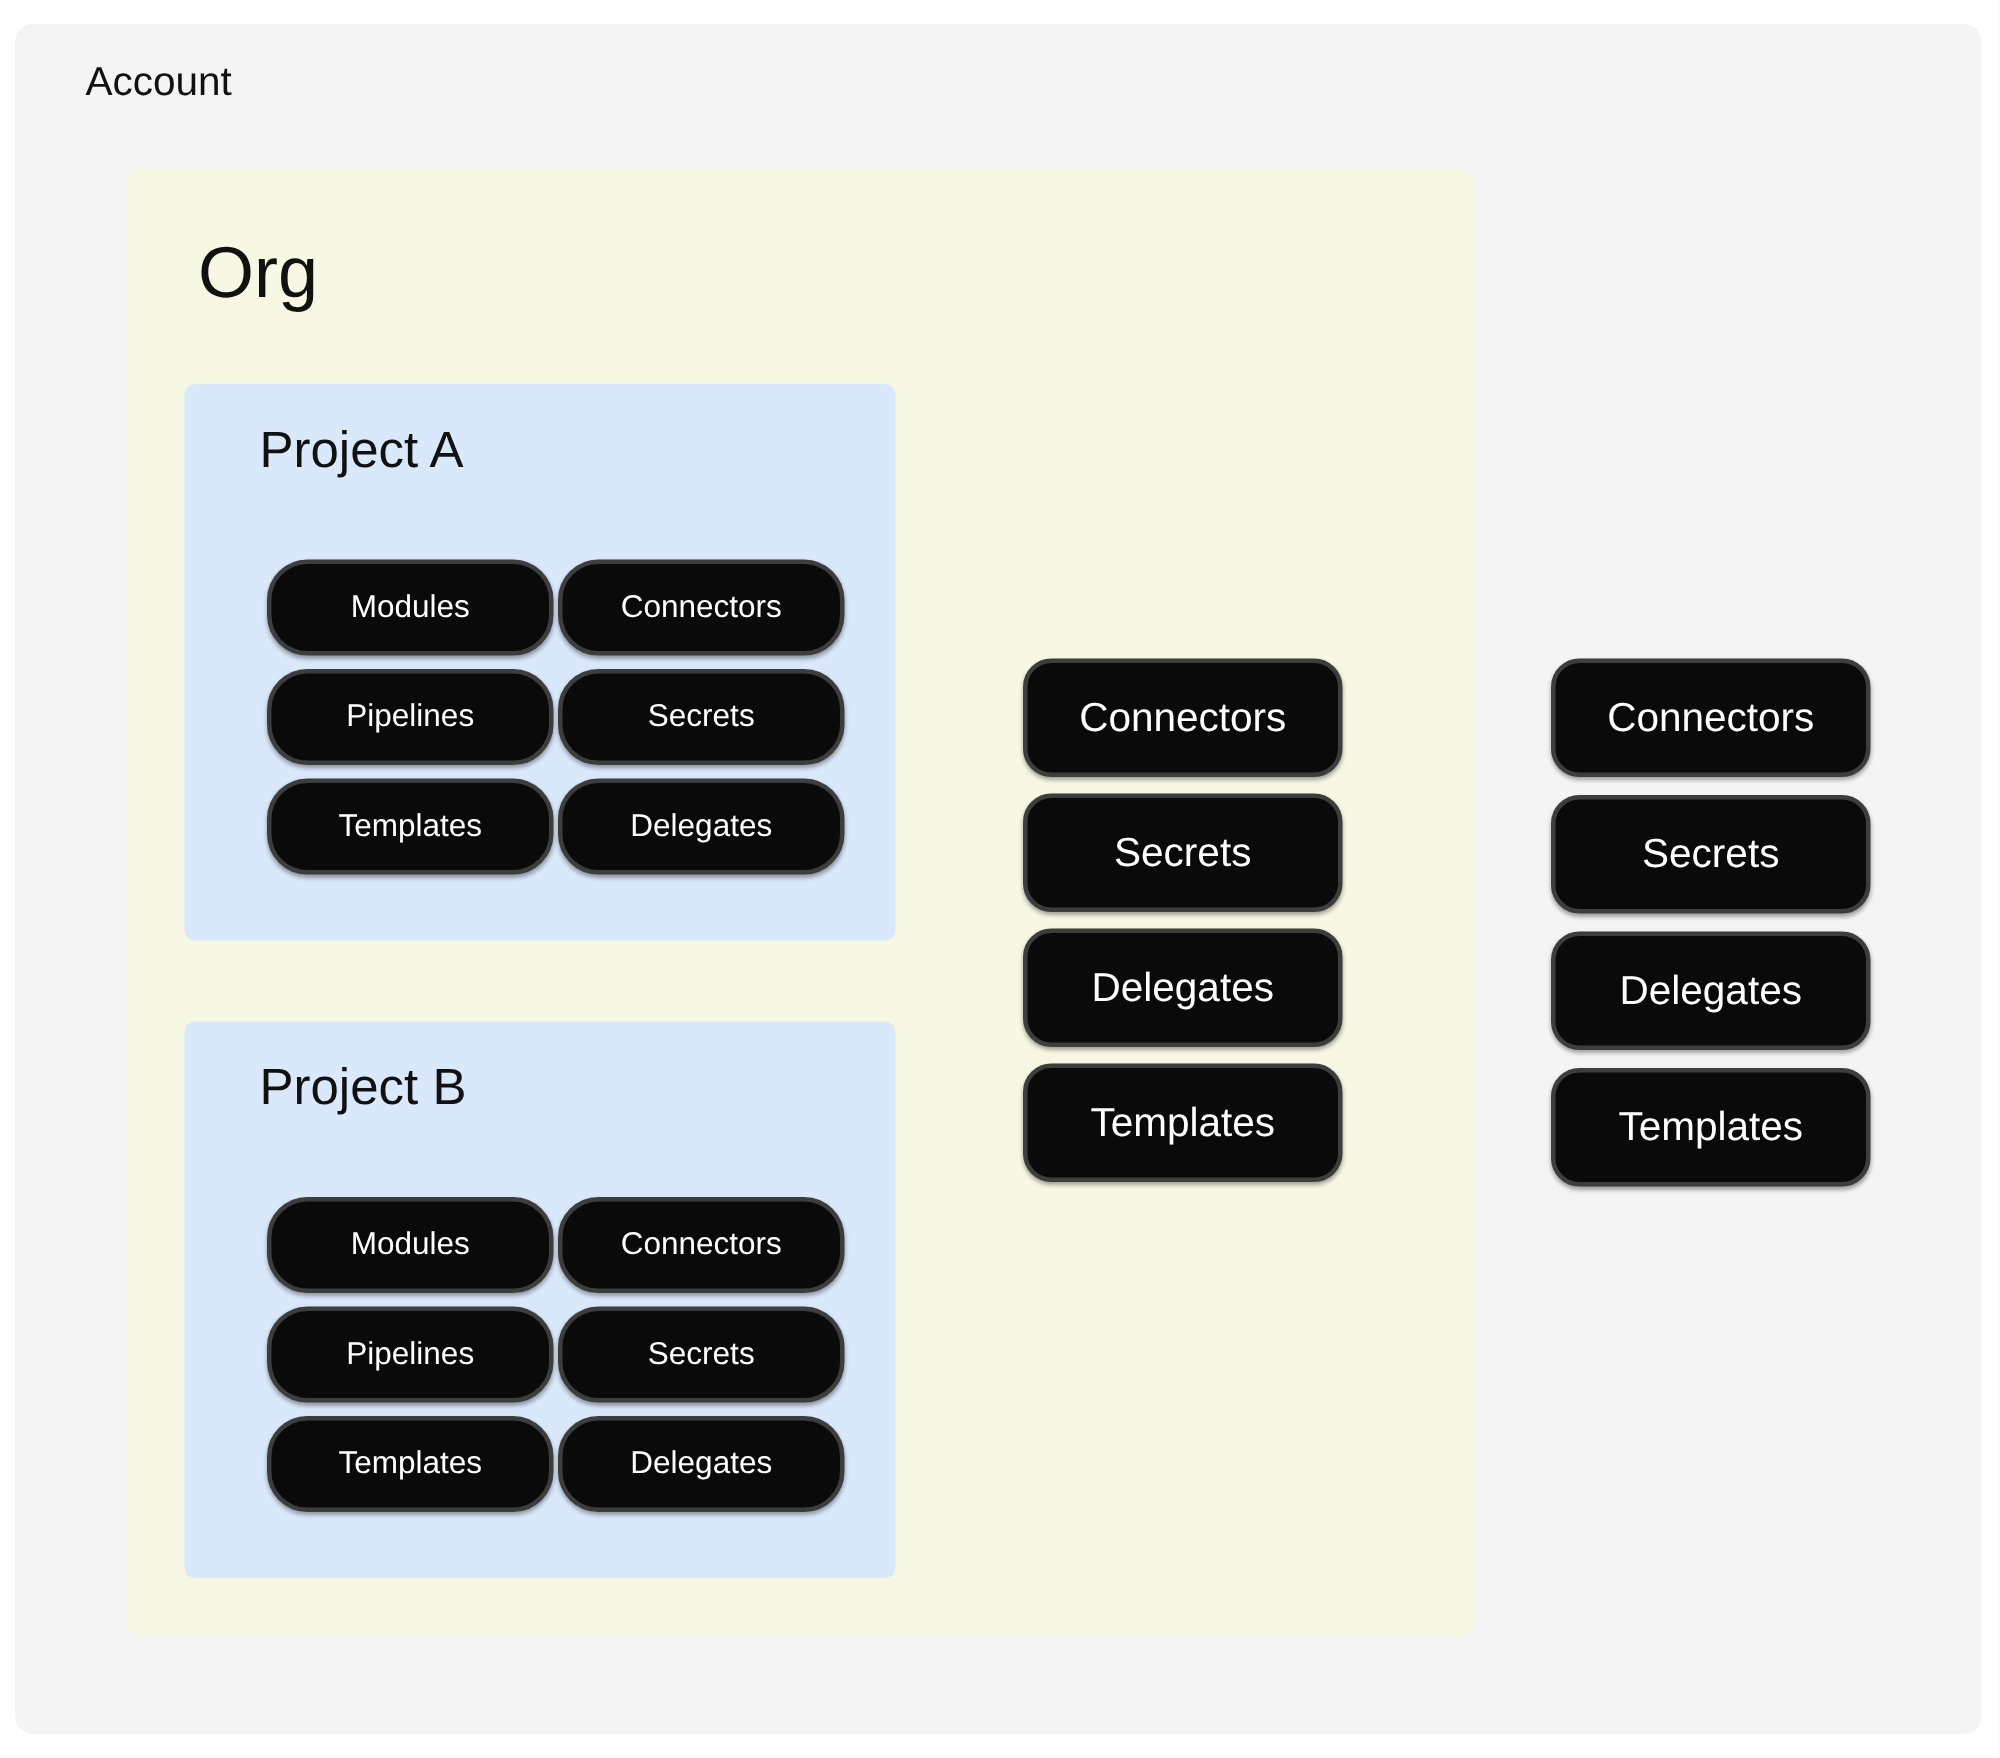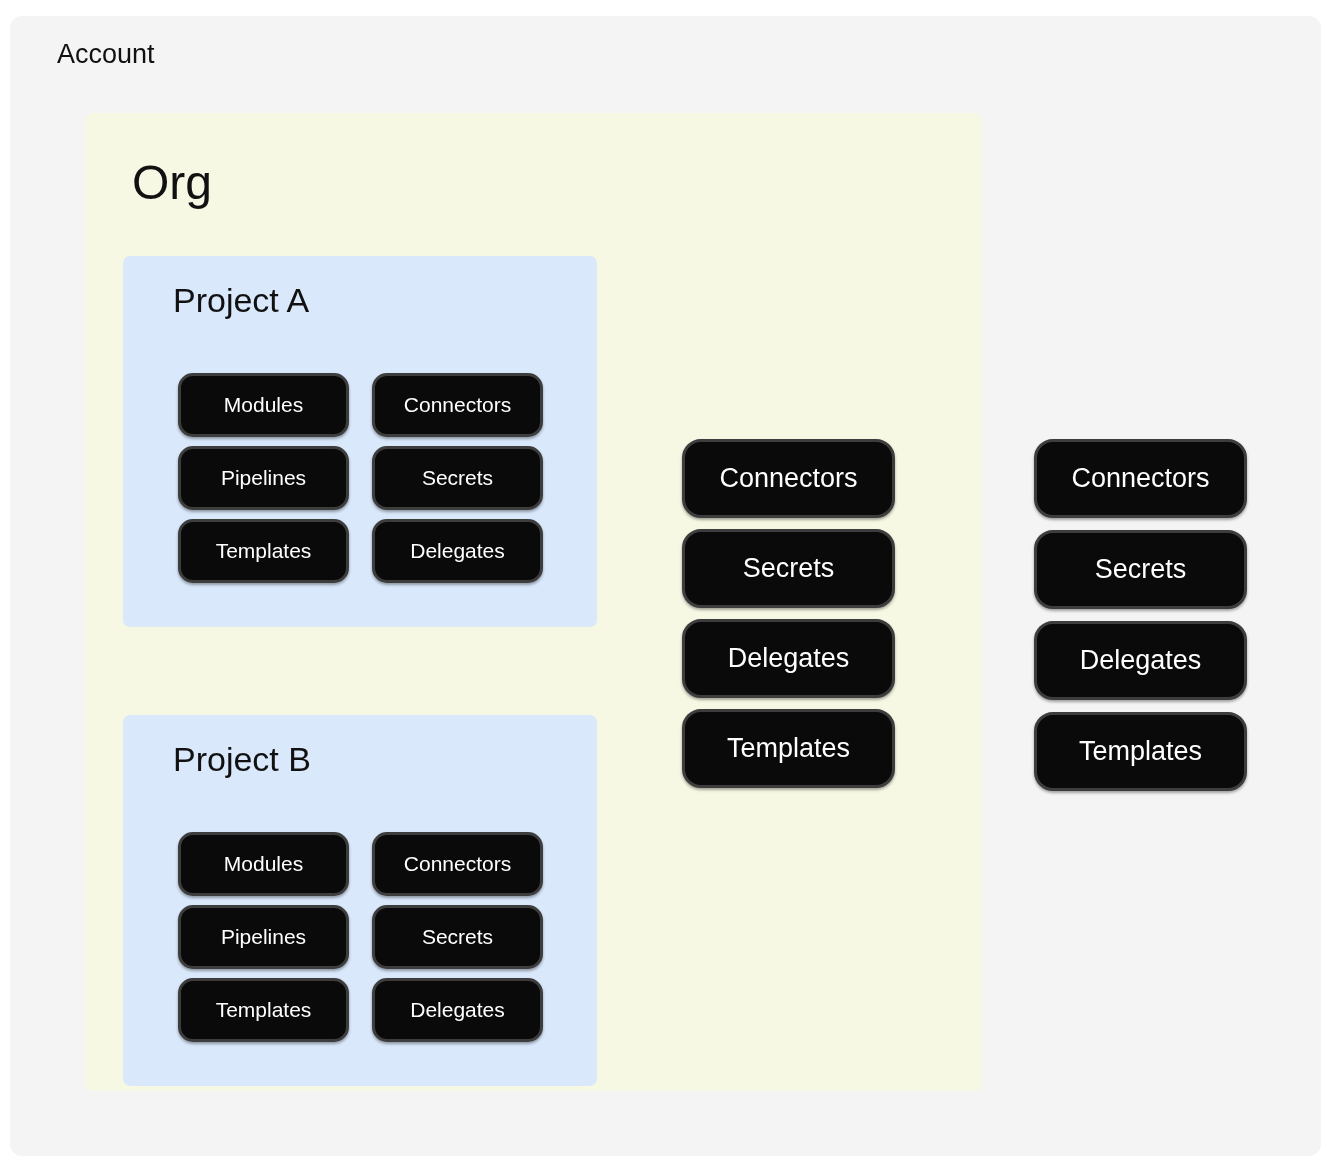--- a/index.html
+++ b/index.html
@@ -32,21 +32,21 @@
     font-size: 48px; line-height: 1.15;
     color: var(--title-text, #111);
   }
   .project {
     position: absolute; left: 38px;
     width: 474px; height: 371px;
     background: var(--project-bg, #d9e8fb);
     border-radius: 7px;
   }
   .project.a { top: 143px; }
-  .project.b { top: 602px; }
+  .project.b { top: 568px; }
   .proj-title {
     position: absolute; left: 26px; top: 25px;
     font-size: 34px; line-height: 1.15;
     color: var(--title-text, #111);
     margin-left: 24px;
   }
   .proj-grid {
     position: absolute; left: 55px; top: 117px;
     display: grid;
     grid-template-columns: 171px 171px;
@@ -54,21 +54,21 @@
   }
   .pill {
     display: flex; align-items: center; justify-content: center;
     background: var(--pill-bg, #0a0a0a);
     color: var(--pill-text, #fff);
     border: 3px solid var(--pill-border, #3d3d3d);
     box-sizing: border-box;
     box-shadow: 0 2px 3px rgba(0,0,0,0.35);
     white-space: nowrap;
   }
-  .pill.sm { width: 171px; height: 64px; border-radius: 15px; font-size: 21px; }
+  .pill.sm { width: 191px; height: 64px; border-radius: 27px; font-size: 21px; }
   .pill.lg { width: 213px; height: 79px; border-radius: 19px; font-size: 27px; }
   .stack { position: absolute; display: flex; flex-direction: column; }
   .stack.org-stack { left: 597px; top: 326px; gap: 11px; }
   .stack.account-stack { left: 1024px; top: 423px; gap: 12px; }
 </style>
 </head>
 <body>
 
 <div class="account">
   <div class="account-title">Account</div>

